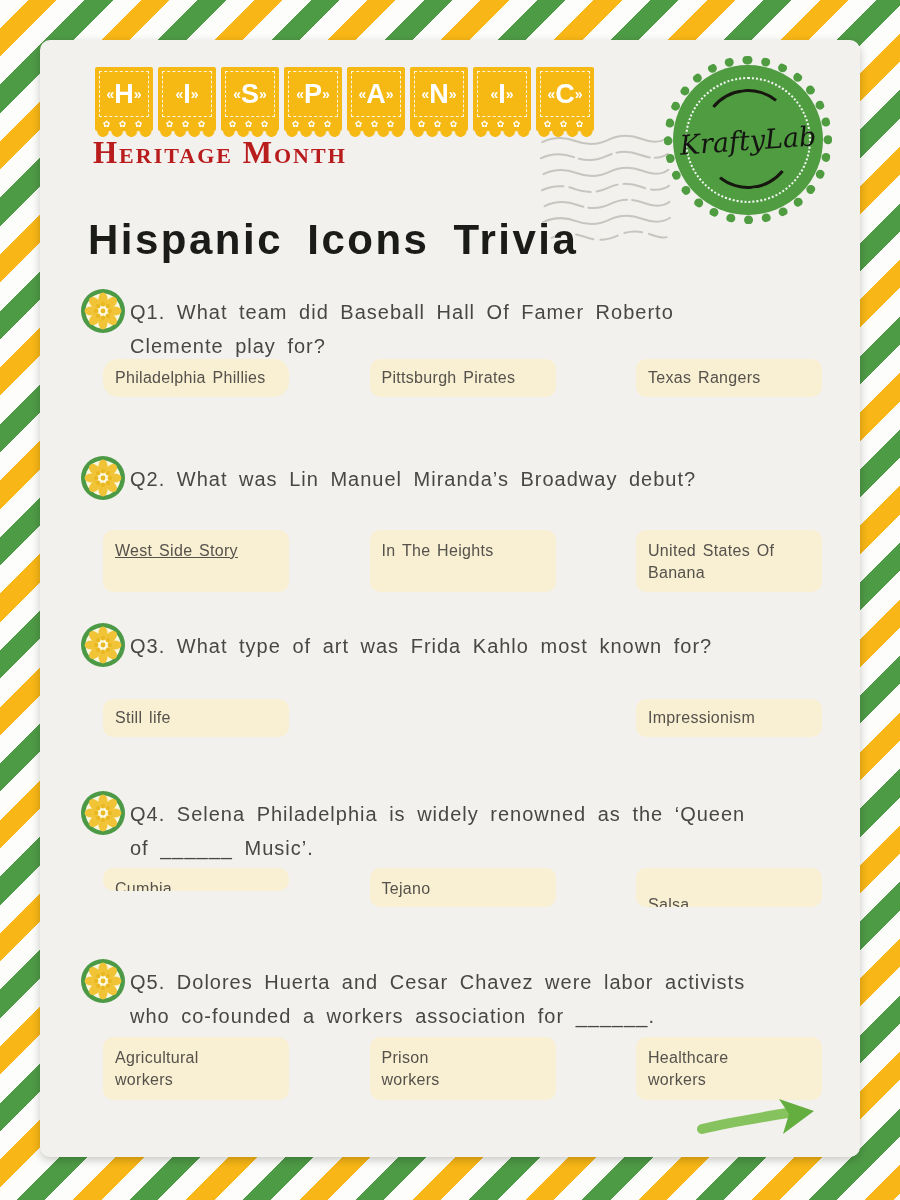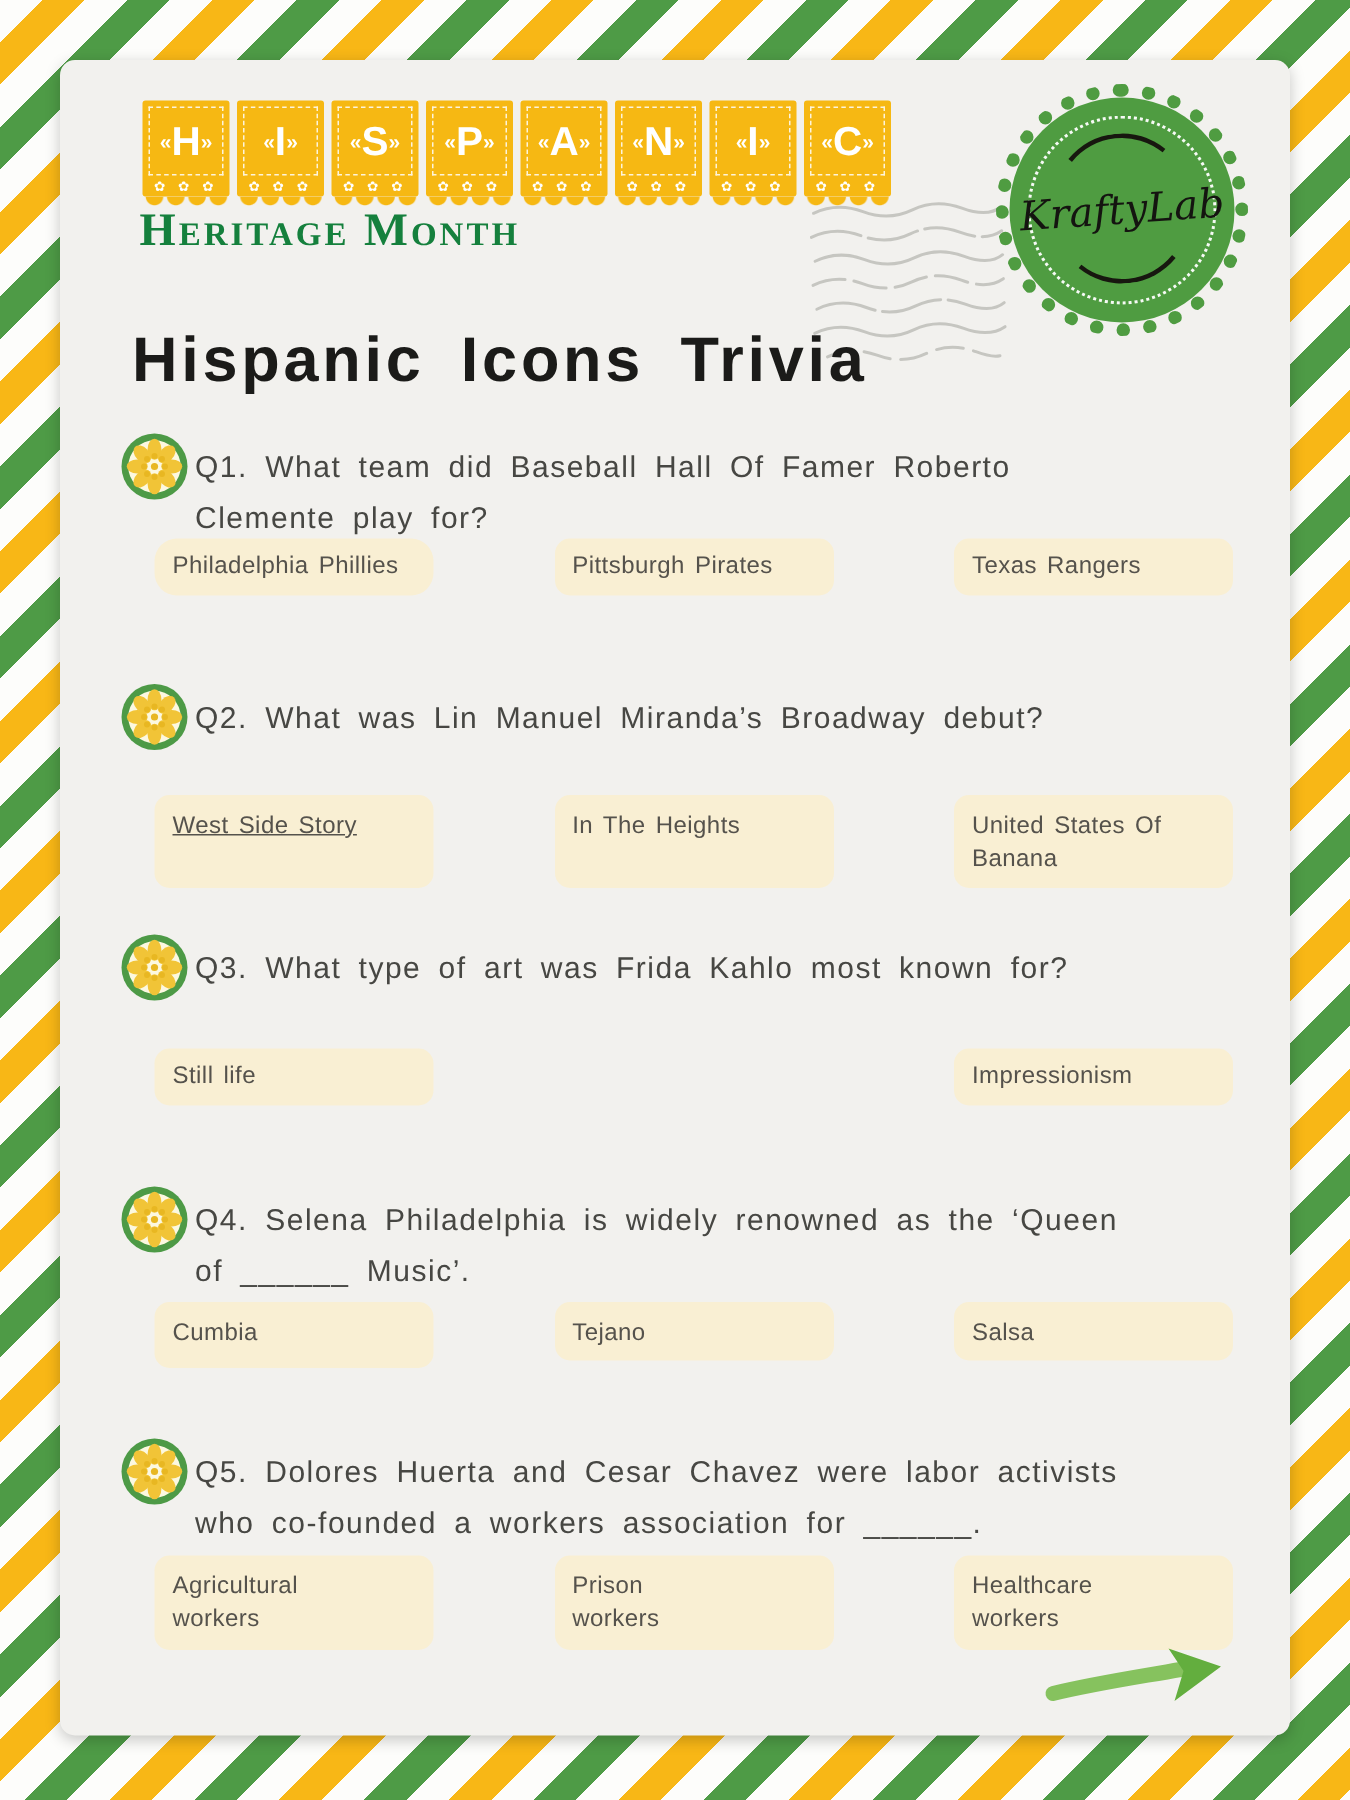--- a/index.html
+++ b/index.html
@@ -37,21 +37,21 @@
   }
   .flag-fringe {
     position:absolute; left:1px; right:1px; bottom:-7px; height:7px;
     background-image:radial-gradient(circle at 7px 0px, #F6B813 5.5px, rgba(0,0,0,0) 6.2px);
     background-size:14.2px 7px; background-repeat:repeat-x;
   }
 
   .heritage {
     position:absolute; left:53px; top:95px;
     font-family:"Liberation Serif", serif; font-variant:small-caps;
-    font-weight:bold; font-size:31px; letter-spacing:2px; color:#15803d;
+    font-weight:bold; font-size:31px; letter-spacing:2px; color:#b91c1c;
   }
 
   
   .postmark { position:absolute; left:500px; top:90px; }
   .stamp {
     position:absolute; left:633px; top:25px; width:150px; height:150px;
     background:#4F9C41; border-radius:50%;
   }
   .stamp::before {
     content:""; position:absolute; inset:-9px; border-radius:50%;
@@ -261,23 +261,23 @@
   </section>
 
   <section class="question" style="top:750px; height:160px;">
     <div class="q-row">
       <svg class="q-icon" viewBox="0 0 46 46">
           <use href="#lime-slice"></use>
         </svg>
       <p class="q-text"><span>Q4.</span> <span>Selena Philadelphia is widely renowned as the ‘Queen of ______ Music’.</span></p>
     </div>
     <div class="answers" style="top:78px;">
-      <div class="answer" style="height:44px; padding-top:10px;"><span>Cumbia</span></div>
+      <div class="answer" style="height:23px; padding-top:10px;"><span>Cumbia</span></div>
       <div class="answer" style="height:39px; padding-top:10px;"><span>Tejano</span></div>
-      <div class="answer" style="height:39px; padding-top:10px;"><span>Salsa</span></div>
+      <div class="answer" style="height:39px; padding-top:26px;"><span>Salsa</span></div>
     </div>
   </section>
 
   <section class="question" style="top:918px; height:160px;">
     <div class="q-row">
       <svg class="q-icon" viewBox="0 0 46 46">
           <use href="#lime-slice"></use>
         </svg>
       <p class="q-text"><span>Q5.</span> <span>Dolores Huerta and Cesar Chavez were labor activists who co-founded a workers association for ______.</span></p>
     </div>

